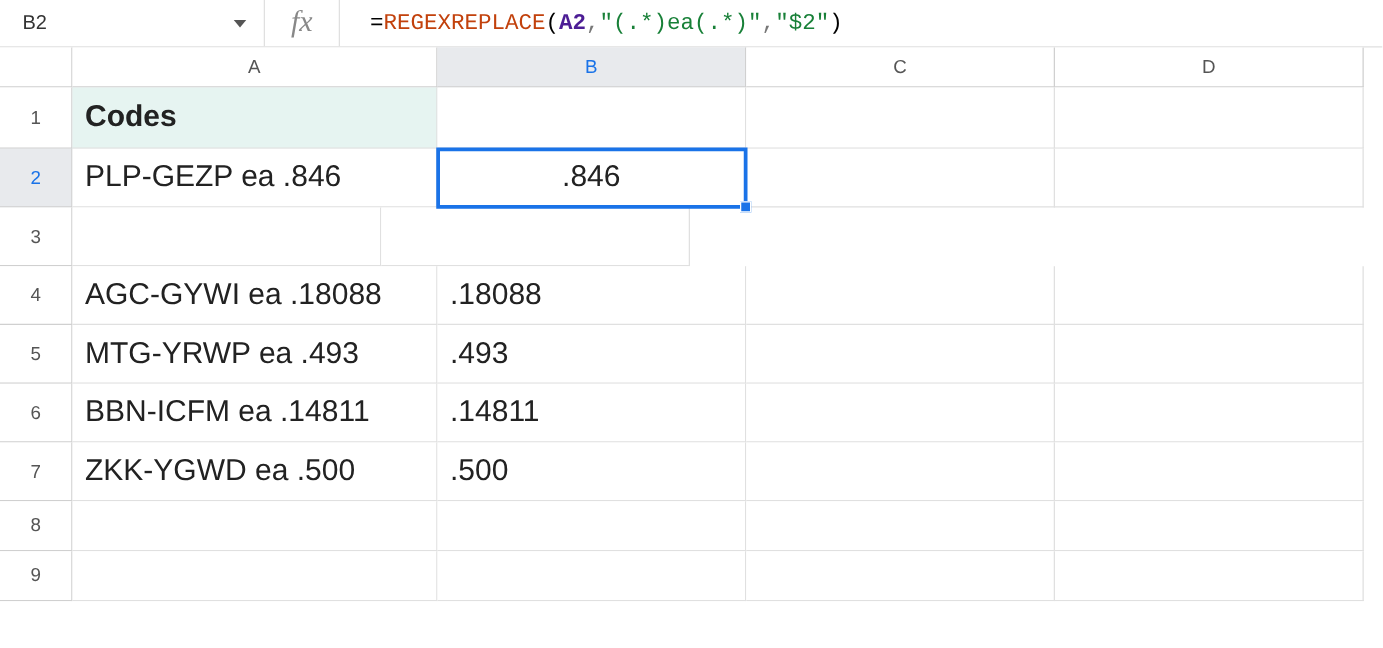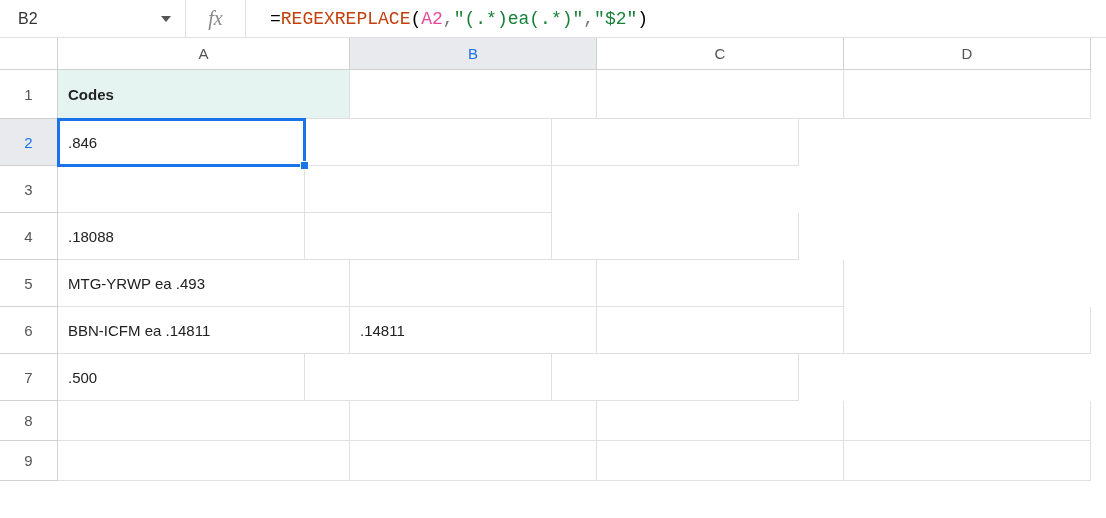--- a/index.html
+++ b/index.html
@@ -14,21 +14,21 @@
     }
     
     .formula-bar {
       display: flex;
       align-items: center;
       height: 38px;
       border-bottom: 1px solid #e0e0e0;
       background: #fff;
     }
     .cell-ref-box {
-      width: 186px;
+      width: 212px;
       display: flex;
       align-items: center;
       justify-content: space-between;
       padding: 0 14px 0 18px;
       height: 100%;
       border-right: 1px solid #e0e0e0;
       font-size: 16px;
       color: #333;
     }
     .cell-ref-text {
@@ -43,35 +43,35 @@
     }
     .fx-box {
       width: 60px;
       display: flex;
       align-items: center;
       justify-content: center;
       height: 100%;
       border-right: 1px solid #e0e0e0;
       font-family: 'Times New Roman', serif;
       font-style: italic;
-      font-size: 20px;
+      font-size: 24px;
       color: #888;
     }
     .formula-input {
       flex: 1;
       padding: 0 24px;
       font-family: 'Consolas', 'Courier New', monospace;
       font-size: 18px;
       height: 100%;
       display: flex;
       align-items: center;
     }
     .formula-input .black { color: #000; }
     .formula-input .func { color: #c2410c; }
-    .formula-input .ref { color: #ec4899; }
+    .formula-input .ref { color: #4c1d95; font-weight: bold; }
     .formula-input .comma { color: #777; }
     .formula-input .str { color: #188038; }
     .formula-input .paren { color: #000; }
 
     
     .grid-container {
       display: flex;
       flex-direction: column;
     }
     .col-headers {
@@ -120,37 +120,38 @@
     .row-header.selected {
       background: #e8eaed;
       color: #1a73e8;
     }
     .cell {
       border-right: 1px solid #e0e0e0;
       border-bottom: 1px solid #e0e0e0;
       padding: 0 10px;
       display: flex;
       align-items: center;
-      font-size: 15px;
+      font-size: 24px;
       color: #222;
       background: #fff;
       position: relative;
     }
     .cell.header-cell {
       background: #e6f4f1;
       font-weight: bold;
     }
     .row-h1 { height: 49px; }
     .row-h { height: 47px; }
     .row-hs { height: 40px; }
 
     .selected-cell {
       outline: 3px solid #1a73e8;
       outline-offset: -2px;
       z-index: 2;
+      justify-content: center;
     }
     .fill-handle {
       position: absolute;
       right: -5px;
       bottom: -5px;
       width: 9px;
       height: 9px;
       background: #1a73e8;
       border: 1px solid #fff;
       z-index: 3;
@@ -193,58 +194,62 @@
   <div class="grid-row row-h1">
     <div class="row-header">1</div>
     <div class="cell col-A header-cell">Codes</div>
     <div class="cell col-B"></div>
     <div class="cell col-C"></div>
     <div class="cell col-D"></div>
   </div>
 
   <div class="grid-row row-h">
     <div class="row-header selected">2</div>
+    <div class="cell col-A">PLP-GEZP ea .846</div>
     <div class="cell col-B selected-cell">
       <span>.846</span>
       <div class="fill-handle"></div>
     </div>
     <div class="cell col-C"></div>
     <div class="cell col-D"></div>
   </div>
 
   <div class="grid-row row-h">
     <div class="row-header">3</div>
     <div class="cell col-C"></div>
     <div class="cell col-D"></div>
   </div>
 
   <div class="grid-row row-h">
     <div class="row-header">4</div>
+    <div class="cell col-A">AGC-GYWI ea .18088</div>
     <div class="cell col-B">.18088</div>
     <div class="cell col-C"></div>
     <div class="cell col-D"></div>
   </div>
 
   <div class="grid-row row-h">
     <div class="row-header">5</div>
     <div class="cell col-A">MTG-YRWP ea .493</div>
+    <div class="cell col-B">.493</div>
     <div class="cell col-C"></div>
     <div class="cell col-D"></div>
   </div>
 
   <div class="grid-row row-h">
     <div class="row-header">6</div>
     <div class="cell col-A">BBN-ICFM ea .14811</div>
     <div class="cell col-B">.14811</div>
     <div class="cell col-C"></div>
     <div class="cell col-D"></div>
   </div>
 
   <div class="grid-row row-h">
     <div class="row-header">7</div>
+    <div class="cell col-A">ZKK-YGWD ea .500</div>
     <div class="cell col-B">.500</div>
     <div class="cell col-C"></div>
     <div class="cell col-D"></div>
   </div>
 
   <div class="grid-row row-hs">
     <div class="row-header">8</div>
     <div class="cell col-A"></div>
     <div class="cell col-B"></div>
     <div class="cell col-C"></div>

